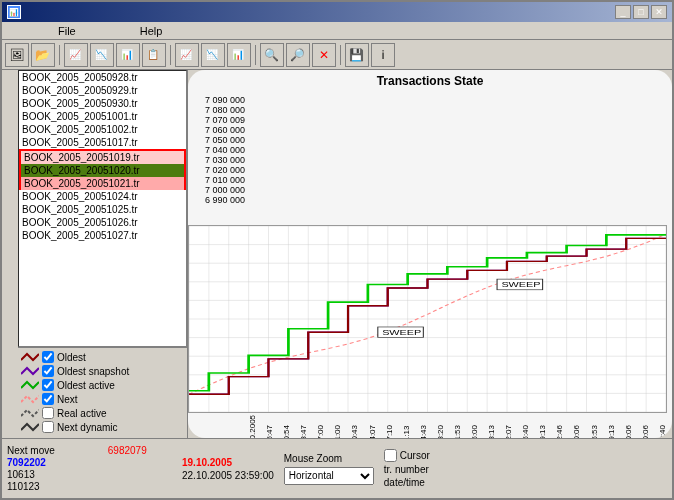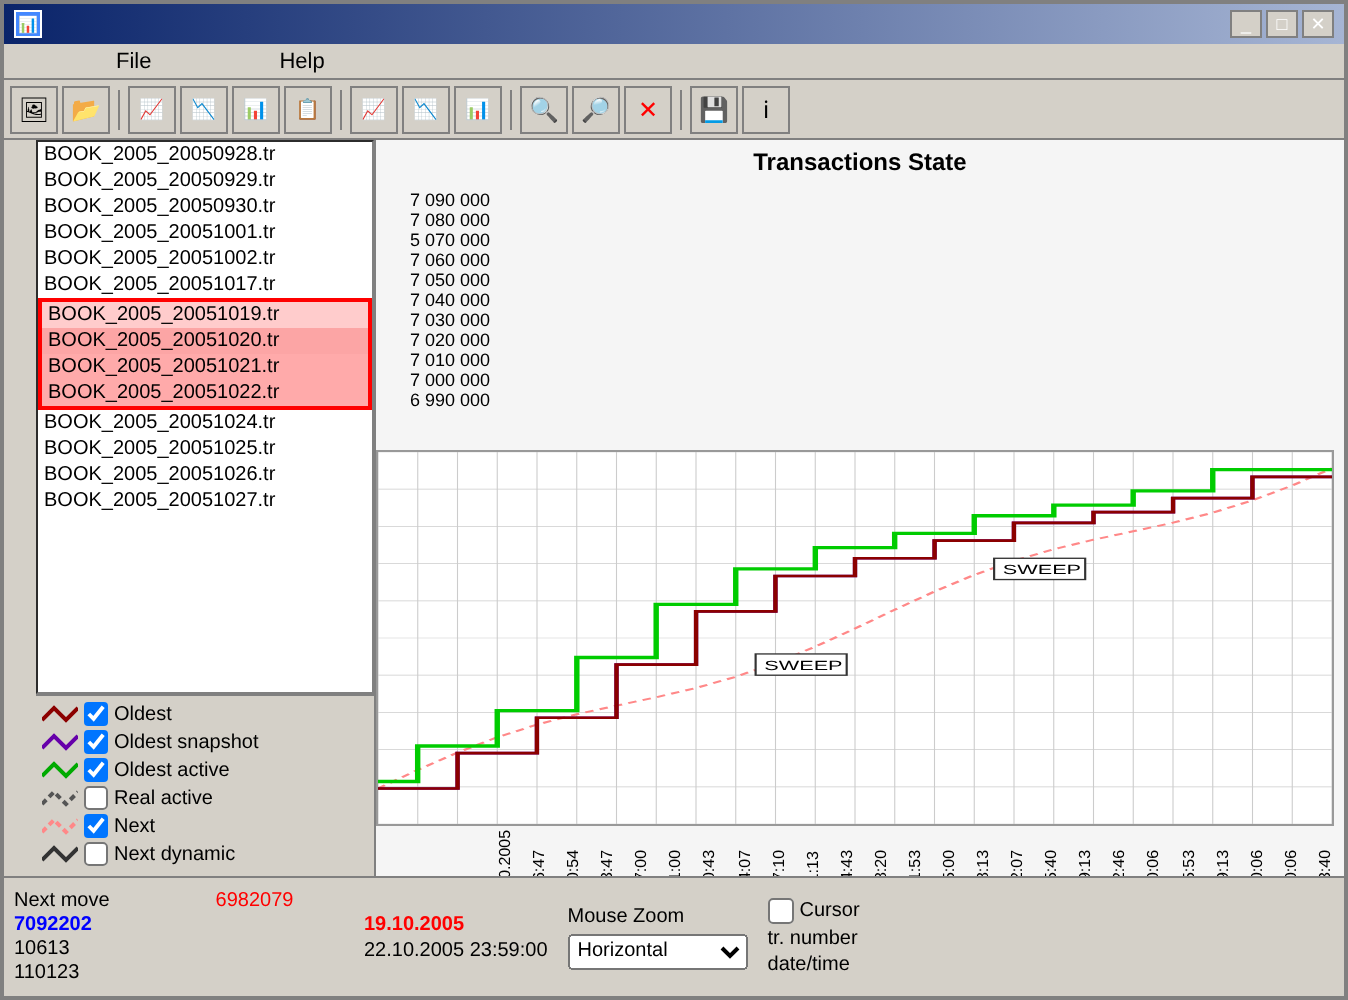--- a/index.html
+++ b/index.html
@@ -136,20 +136,21 @@
     .right-panel {
       flex: 1;
       display: flex;
       flex-direction: column;
     }
     .chart-area {
       flex: 1;
       background: #f5f5f5;
       position: relative;
       overflow: hidden;
+      border-radius: 17px;
     }
     .chart-title {
       text-align: center;
       font-size: 12px;
       font-weight: bold;
       padding: 4px 0 2px;
       color: #000;
     }
     .chart-wrapper {
       display: flex;
@@ -272,23 +273,22 @@
 
       <div class="file-list" id="file-list">
 
       <div class="file-item">BOOK_2005_20050928.tr</div>
           <div class="file-item">BOOK_2005_20050929.tr</div>
           <div class="file-item">BOOK_2005_20050930.tr</div>
           <div class="file-item">BOOK_2005_20051001.tr</div>
           <div class="file-item">BOOK_2005_20051002.tr</div>
           <div class="file-item">BOOK_2005_20051017.tr</div>
           <div class="file-item" style="background: rgb(255, 204, 204); border-top: 2px solid red; border-right: 2px solid red; border-bottom: none; border-left: 2px solid red; border-image: initial;">BOOK_2005_20051019.tr</div>
-          <div class="file-item" style="background: #fca5a5; border-left: 2px solid red; border-right: 2px solid red;">BOOK_2005_20051020.tr</div>
+          <div class="file-item" style="background: #4d7c0f; border-left: 2px solid red; border-right: 2px solid red;">BOOK_2005_20051020.tr</div>
           <div class="file-item" style="background: rgb(255, 170, 170); border-left: 2px solid red; border-right: 2px solid red;">BOOK_2005_20051021.tr</div>
-          <div class="file-item" style="background: rgb(255, 170, 170); border-top: none; border-right: 2px solid red; border-bottom: 2px solid red; border-left: 2px solid red; border-image: initial;">BOOK_2005_20051022.tr</div>
           <div class="file-item">BOOK_2005_20051024.tr</div>
           <div class="file-item">BOOK_2005_20051025.tr</div>
           <div class="file-item">BOOK_2005_20051026.tr</div>
           <div class="file-item">BOOK_2005_20051027.tr</div>
         </div>
 
       <div class="legend-area" id="legend-area">
 
       <div class="legend-item">
             <div style="width: 18px; height: 12px; display: flex; align-items: center;">
@@ -313,34 +313,34 @@
               <svg width="18" height="10" viewBox="0 0 18 10">
                 <polyline points="0,8 6,2 12,8 18,2" style="fill:none;stroke:#00aa00;stroke-width:2;"></polyline>
               </svg>
             </div>
             <input type="checkbox" checked="" style="width: 12px; height: 12px;">
             <span style="font-size: 10px;">Oldest active</span>
           </div>
           <div class="legend-item">
             <div style="width: 18px; height: 12px; display: flex; align-items: center;">
               <svg width="18" height="10" viewBox="0 0 18 10">
+                <polyline points="0,8 6,2 12,8 18,2" style="fill:none;stroke:#ff8888;stroke-width:2;stroke-dasharray:3,2;"></polyline>
+              </svg>
+            </div>
+            <input type="checkbox" checked="" style="width: 12px; height: 12px;">
+            <span style="font-size: 10px;">Next</span>
+          </div>
+          <div class="legend-item">
+            <div style="width: 18px; height: 12px; display: flex; align-items: center;">
+              <svg width="18" height="10" viewBox="0 0 18 10">
                 <polyline points="0,8 6,2 12,8 18,2" style="fill:none;stroke:#555555;stroke-width:2;stroke-dasharray:3,2;"></polyline>
               </svg>
             </div>
             <input type="checkbox" style="width: 12px; height: 12px;">
             <span style="font-size: 10px;">Real active</span>
-          </div>
-          <div class="legend-item">
-            <div style="width: 18px; height: 12px; display: flex; align-items: center;">
-              <svg width="18" height="10" viewBox="0 0 18 10">
-                <polyline points="0,8 6,2 12,8 18,2" style="fill:none;stroke:#ff8888;stroke-width:2;stroke-dasharray:3,2;"></polyline>
-              </svg>
-            </div>
-            <input type="checkbox" checked="" style="width: 12px; height: 12px;">
-            <span style="font-size: 10px;">Next</span>
           </div>
           <div class="legend-item">
             <div style="width: 18px; height: 12px; display: flex; align-items: center;">
               <svg width="18" height="10" viewBox="0 0 18 10">
                 <polyline points="0,8 6,2 12,8 18,2" style="fill:none;stroke:#333333;stroke-width:2;"></polyline>
               </svg>
             </div>
             <input type="checkbox" style="width: 12px; height: 12px;">
             <span style="font-size: 10px;">Next dynamic</span>
           </div>
@@ -349,21 +349,21 @@
 
     <div class="right-panel">
 
       <div class="chart-area">
         <div class="chart-title">Transactions State</div>
         <div class="chart-wrapper">
 
           <div class="y-axis" id="y-axis">
               <div class="y-label">7 090 000</div>
               <div class="y-label">7 080 000</div>
-              <div class="y-label">5 070 000</div>
+              <div class="y-label">7 070 009</div>
               <div class="y-label">7 060 000</div>
               <div class="y-label">7 050 000</div>
               <div class="y-label">7 040 000</div>
               <div class="y-label">7 030 000</div>
               <div class="y-label">7 020 000</div>
               <div class="y-label">7 010 000</div>
               <div class="y-label">7 000 000</div>
               <div class="y-label">6 990 000</div>
             </div>
 

